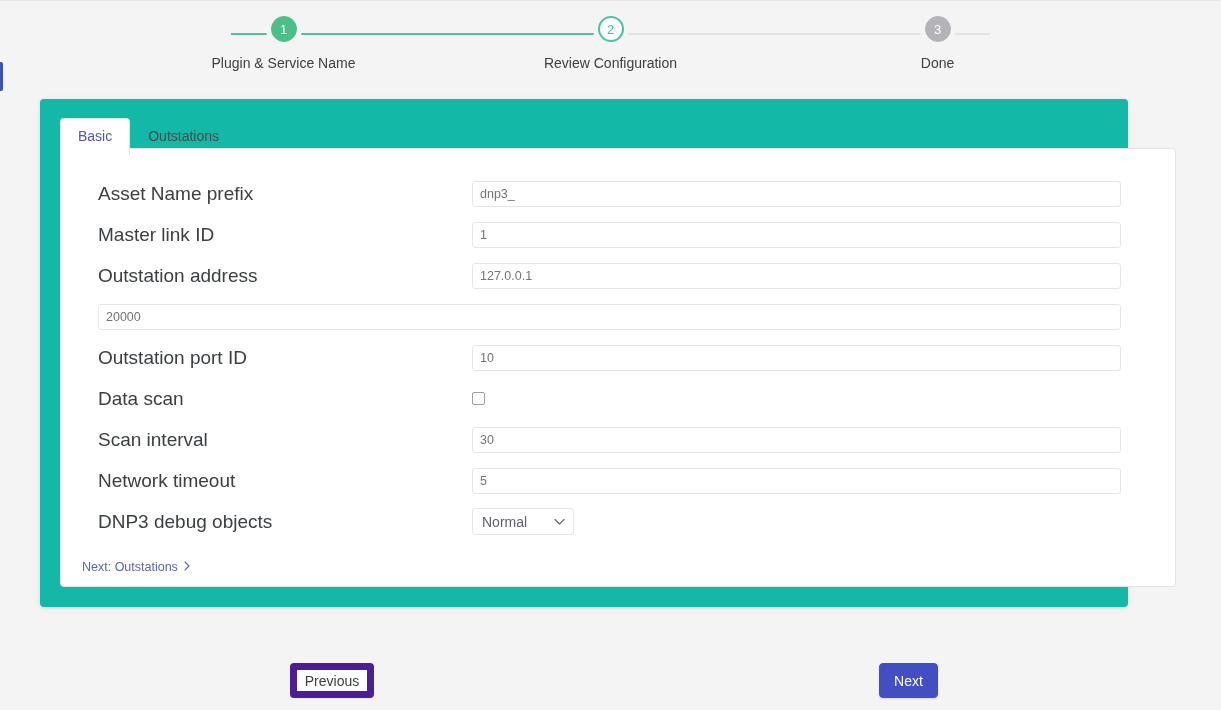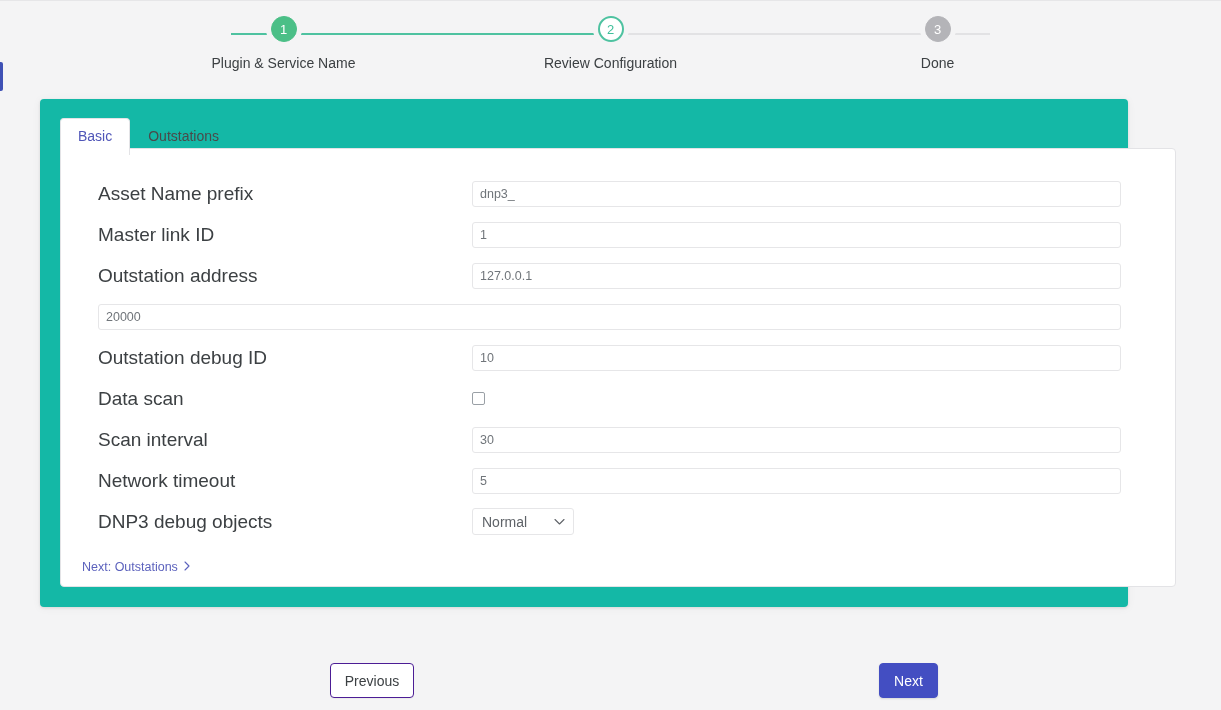--- a/index.html
+++ b/index.html
@@ -271,24 +271,23 @@
     border-radius: 4px;
     cursor: pointer;
     display: flex;
     align-items: center;
     justify-content: center;
   }
   .btn-prev {
     left: 290px;
     width: 84px;
     background: #ffffff;
-    border: 1px solid #4c1d95;
+    border: 7px solid #4c1d95;
     color: #3c4043;
     box-shadow: 0 1px 1px rgba(0,0,0,0.04);
-    margin-left: 40px;
   }
   .btn-next {
     left: 879px;
     width: 59px;
     background: #434ec2;
     border: 1px solid #434ec2;
     color: #ffffff;
     box-shadow: 0 1px 2px rgba(0,0,0,0.12);
   }
 </style>
@@ -366,21 +365,21 @@
           </div>
         </div>
 
         <div class="row">
           <div class="field">
             <input class="text-input" type="text" value="20000" style="">
           </div>
         </div>
 
         <div class="row">
-          <div class="row-label">Outstation debug ID</div>
+          <div class="row-label">Outstation port ID</div>
           <div class="field">
             <input class="text-input" type="text" value="10" style="">
           </div>
         </div>
 
         <div class="row">
           <div class="row-label">Data scan</div>
           <div class="field">
             <input class="checkbox" type="checkbox" style="">
           </div>

